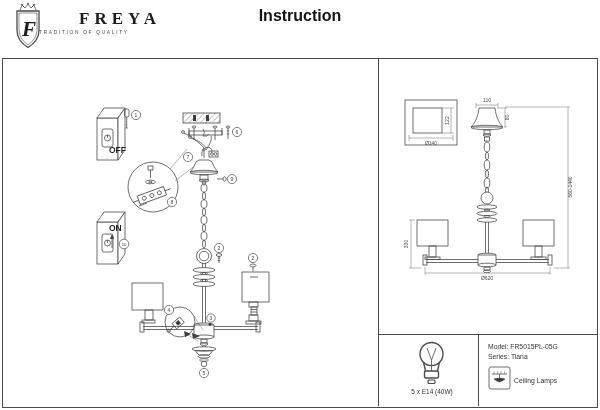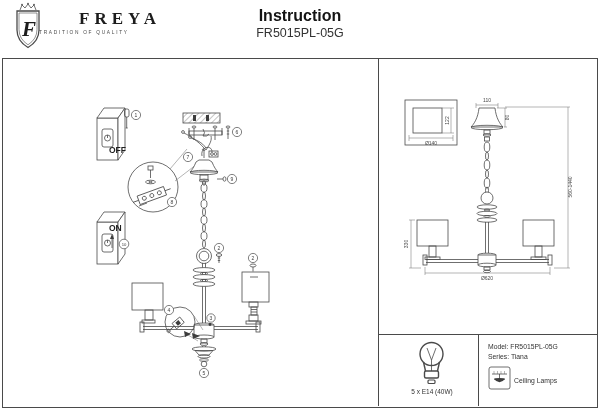--- a/index.html
+++ b/index.html
@@ -46,21 +46,20 @@
       <circle class="dk" cx="21" cy="1.6" r="0.8"></circle>
       <circle class="dk" cx="27" cy="2.6" r="0.8"></circle>
     <path class="ln" style="stroke-width:1.3" d="M10,9 H32 V28 Q32,39 21,45.5 Q10,39 10,28 Z"></path>
     <path class="ln" style="stroke-width:0.6" d="M12,11 H30 V27.5 Q30,37 21,42.8 Q12,37 12,27.5 Z"></path>
     <text x="15" y="34" style="font-family:'Liberation Serif',serif;font-style:italic;font-weight:700;font-size:21px;fill:#1c1c1c;">F</text>
   </svg>
   <div class="abs brand">FREYA</div>
   <div class="abs tagline">TRADITION OF QUALITY</div>
   <div class="abs title-block">
     <div class="doc-title">Instruction</div>
-    <div class="doc-model">FR5015PL-05G</div>
   </div>
 
   <div class="abs frame"></div>
   <div class="abs vdiv"></div>
   <div class="abs hdiv-right"></div>
   <div class="abs vdiv2"></div>
 
   <svg class="abs" style="left:2px;top:59px;" width="376" height="347" viewBox="2 59 376 347">
     <defs>
       <pattern id="hatch" width="4" height="4" patternUnits="userSpaceOnUse" patternTransform="rotate(45)">

